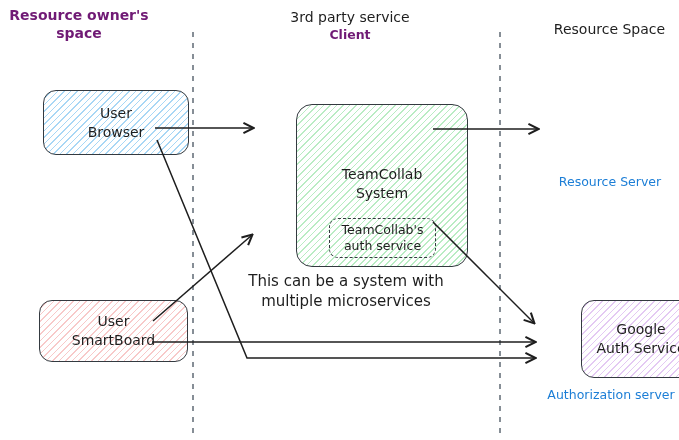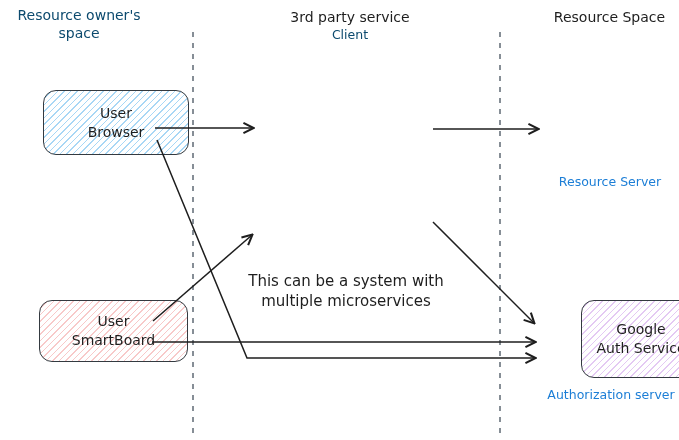--- a/index.html
+++ b/index.html
@@ -14,21 +14,21 @@
     display:flex;align-items:center;justify-content:center;
     text-align:center;font-size:14px;line-height:1.35;margin-left:36px;
   }
   .prelines{white-space:pre-line;}
   .hatch-blue  {background:repeating-linear-gradient(135deg,#a8d7f5 0,#a8d7f5 1.3px,#ffffff 1.3px,#ffffff 4.6px);}
   .hatch-red   {background:repeating-linear-gradient(135deg,#f8c9c9 0,#f8c9c9 1.3px,#ffffff 1.3px,#ffffff 4.6px);}
   .hatch-green {background:repeating-linear-gradient(135deg,#b9ecc3 0,#b9ecc3 1.3px,#ffffff 1.3px,#ffffff 4.6px);}
   .hatch-yellow{background:repeating-linear-gradient(135deg,#f7e49e 0,#f7e49e 1.3px,#ffffff 1.3px,#ffffff 4.6px);}
   .hatch-violet{background:repeating-linear-gradient(135deg,#e4c9f3 0,#e4c9f3 1.3px,#ffffff 1.3px,#ffffff 4.6px);}
   .hdr{position:absolute;text-align:center;font-size:14px;line-height:1.3;z-index:3;}
-  .blue-text{color:#0c4a6e;}
+  .blue-text{color:#701a75;font-weight:bold;}
   .sublabel{position:absolute;text-align:center;font-size:12.5px;color:#1c7ed6;z-index:3;}
   .note{position:absolute;text-align:center;font-size:15px;line-height:1.35;z-index:3;}
   .tc-label{position:absolute;left:0;top:60px;width:100%;text-align:center;font-size:14px;line-height:1.35;}
   .tc-auth{
     position:absolute;left:32px;top:113px;width:107px;height:40px;box-sizing:border-box;
     border:1.6px dashed #343a40;border-radius:9px;
     display:flex;align-items:center;justify-content:center;
     font-size:12.5px;line-height:1.3;text-align:center;
   }
 </style>
@@ -52,32 +52,40 @@
     <path d="M153,321 L252,235" fill="none" stroke="#1e1e1e" stroke-width="1.5" marker-end="url(#arrow)"></path>
     <path d="M152,342 L535,342" fill="none" stroke="#1e1e1e" stroke-width="1.5" marker-end="url(#arrow)"></path>
     <path d="M433,129 L538,129" fill="none" stroke="#1e1e1e" stroke-width="1.5" marker-end="url(#arrow)"></path>
     <path d="M433,222 L534,323" fill="none" stroke="#1e1e1e" stroke-width="1.5" marker-end="url(#arrow)"></path>
   </svg>
 
   <div class="hdr blue-text prelines" style="left:8px;top:6px;width:142px;">Resource owner's
 space</div>
   <div class="hdr" style="left:270px;top:8px;width:160px;">3rd party service</div>
   <div class="hdr blue-text" style="left:270px;top:27px;width:160px;font-size:12.5px;">Client</div>
-  <div class="hdr" style="left:540px;top:8px;width:139px;">Resource Space</div>
+  <div class="hdr" style="left:540px;top:20px;width:139px;">Resource Space</div>
 
   <div class="node hatch-blue" style="left:7px;top:90px;width:146px;height:65px;">
     <span class="prelines">User
 Browser</span>
   </div>
 
   <div class="node hatch-red" style="left:3px;top:300px;width:149px;height:62px;">
     <span class="prelines">User
 SmartBoard</span>
   </div>
 
+  <div class="node hatch-green" style="left:260px;top:104px;width:172px;height:163px;border-radius:16px;align-items:flex-start;">
+    <div class="tc-label prelines">TeamCollab
+System</div>
+    <div class="tc-auth">
+      <span class="prelines">TeamCollab's
+auth service</span>
+    </div>
+  </div>
 
 
   <div class="node hatch-violet" style="left:545px;top:300px;width:120px;height:78px;">
     <span class="prelines">Google
 Auth Service</span>
   </div>
 
   <div class="sublabel" style="left:543px;top:387px;width:136px;">Authorization server</div>
   <div class="sublabel" style="left:545px;top:174px;width:130px;">Resource Server</div>
   <div class="note prelines" style="left:236px;top:271px;width:220px;">This can be a system with

